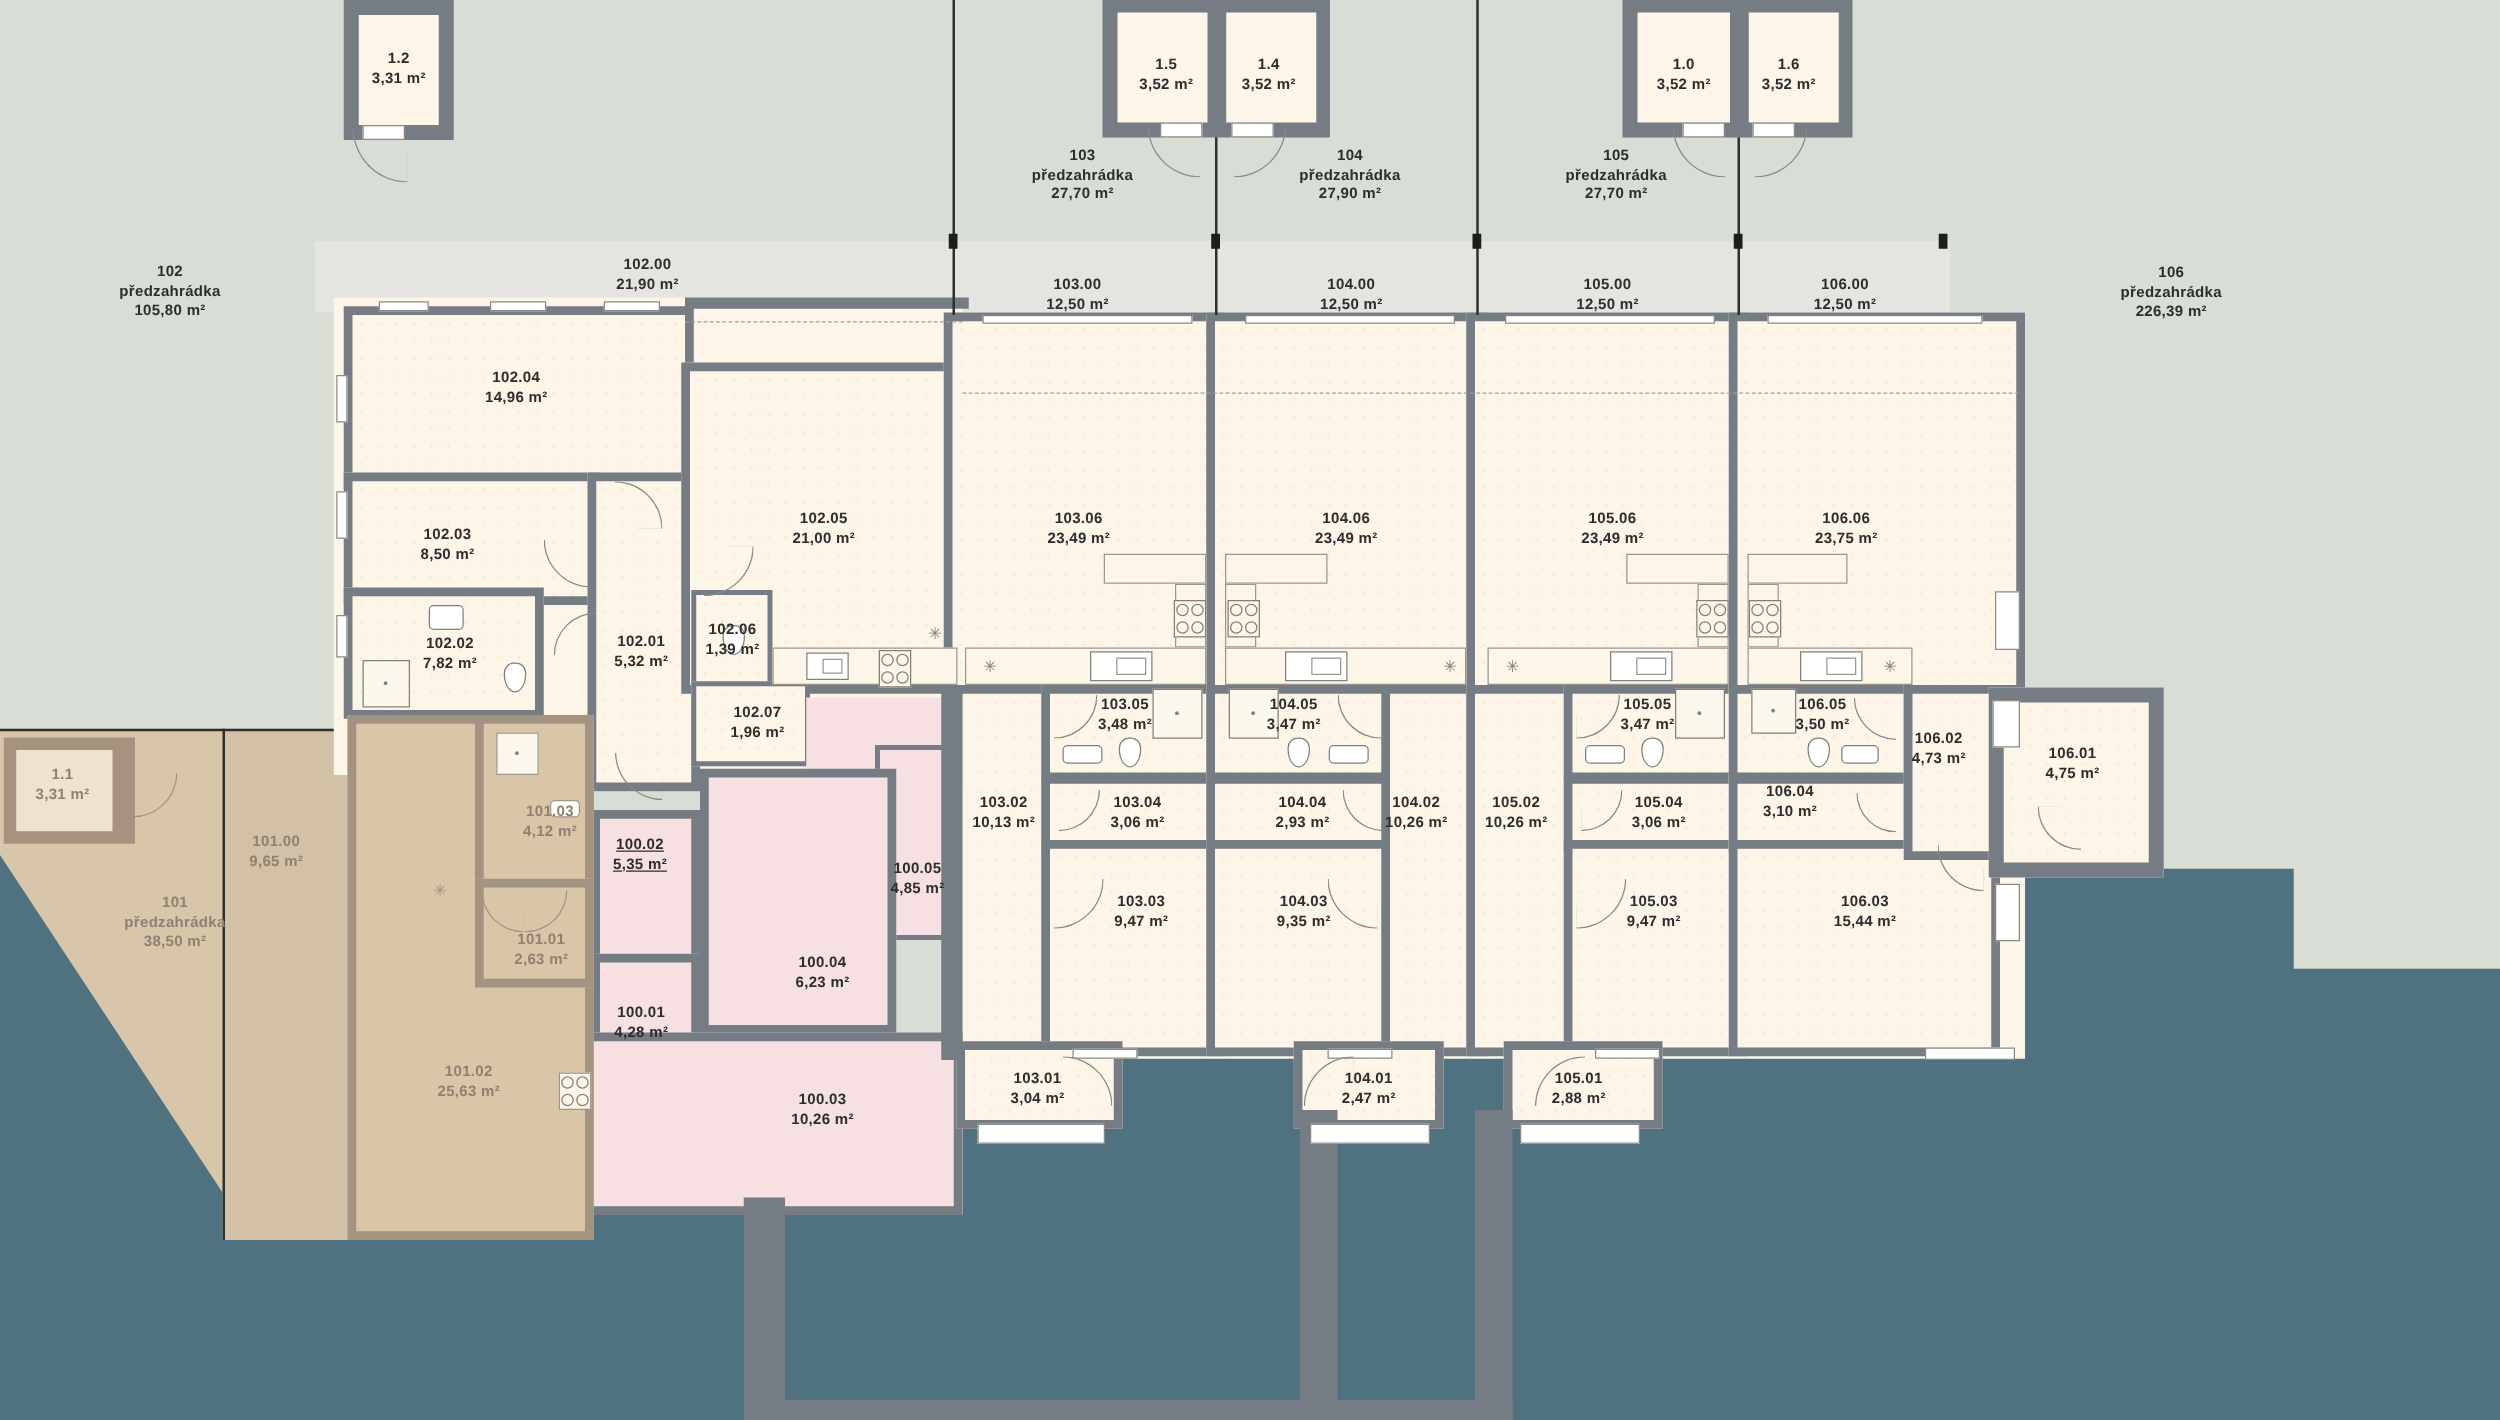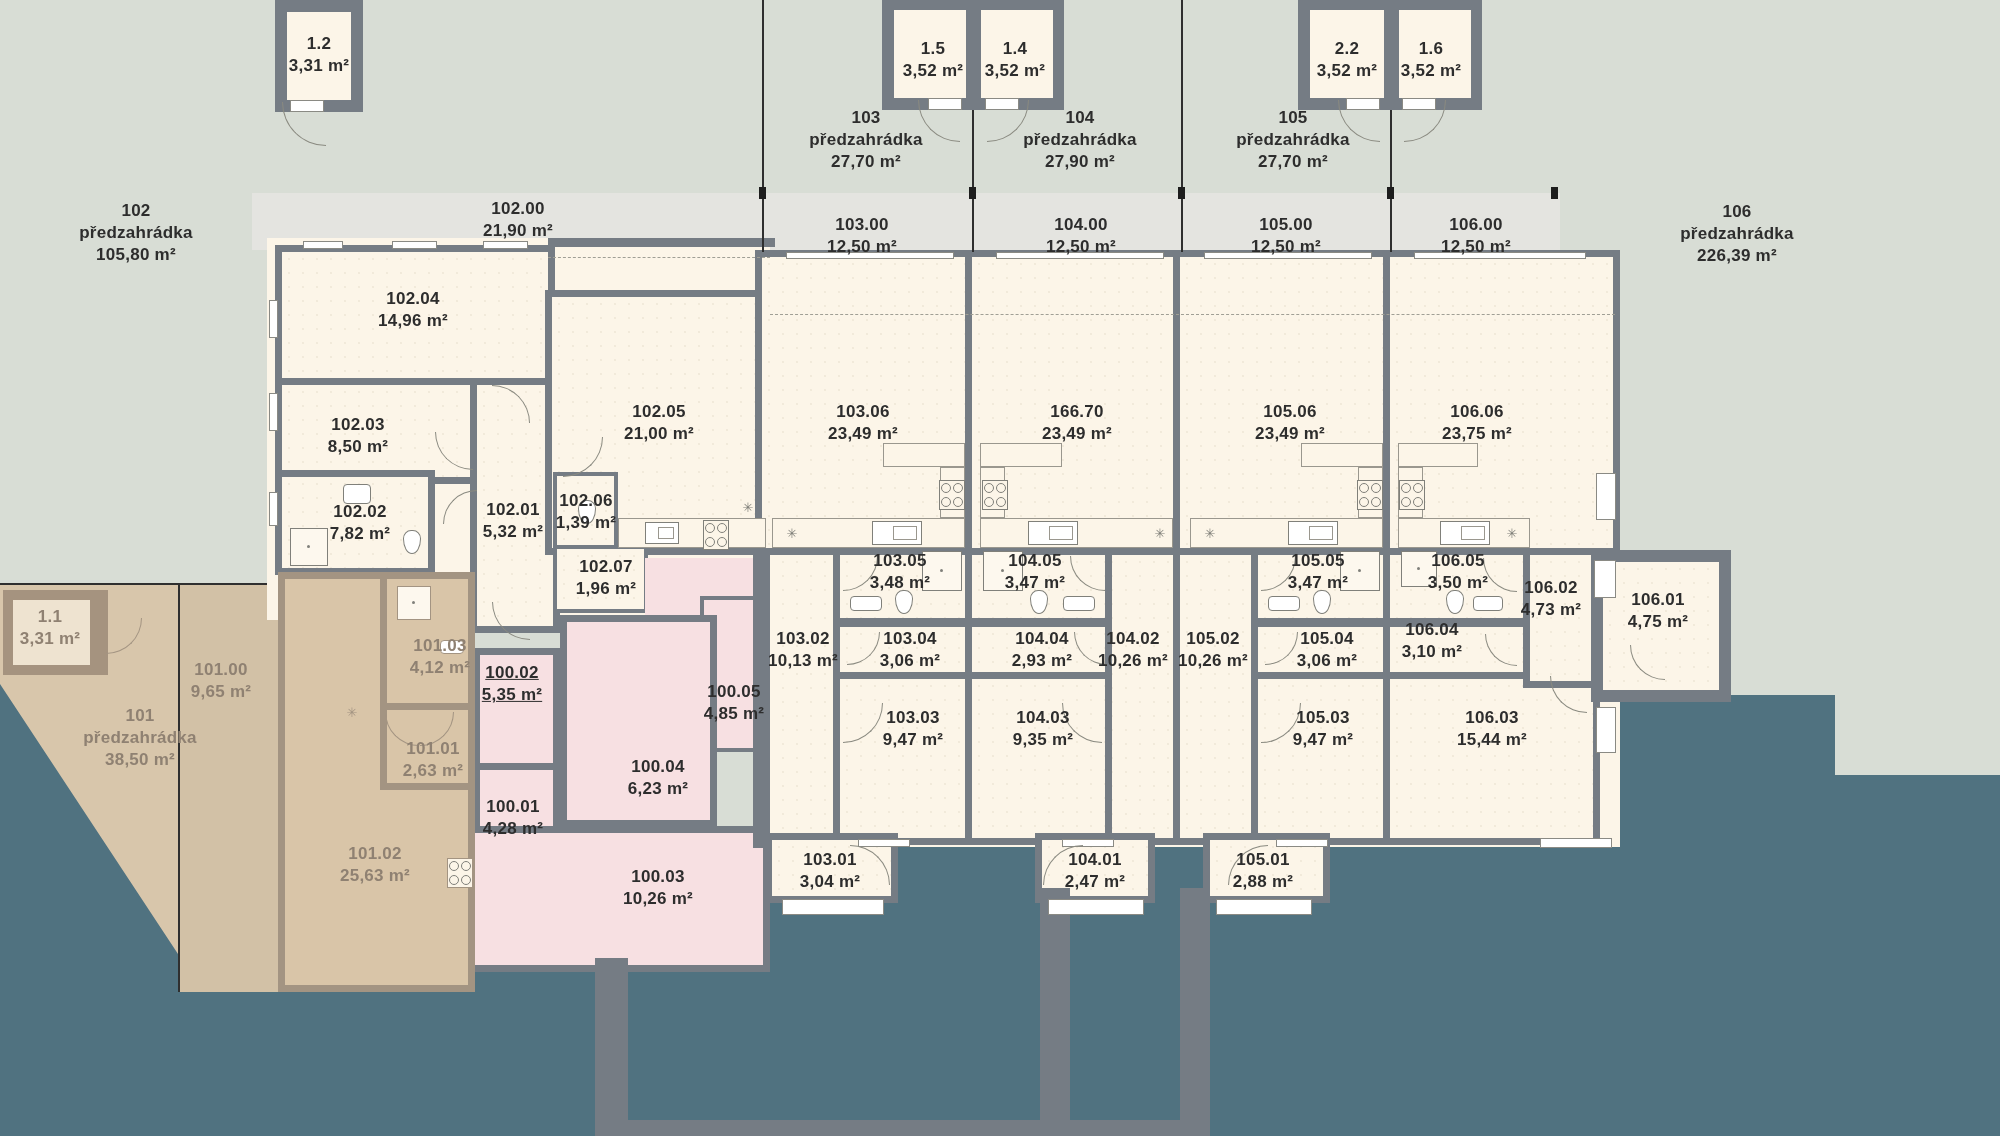--- a/index.html
+++ b/index.html
@@ -25,21 +25,21 @@
   .shower{position:absolute;background:#fdf8ee;border:1.5px solid #80807a;box-sizing:border-box;}
   .shower:after{content:"";position:absolute;left:45%;top:45%;width:3px;height:3px;background:#80807a;border-radius:50%;}
   .wc{position:absolute;width:16px;height:22px;background:#fff;border:1px solid #80807a;
       border-radius:45% 45% 50% 50%/35% 35% 62% 62%;}
   .basin{position:absolute;background:#fff;border:1px solid #80807a;border-radius:4px;box-sizing:border-box;}
   .arc{position:absolute;border:0 solid #8a8a80;box-sizing:border-box;}
   .arc.bl{border-left-width:1.5px;border-bottom-width:1.5px;border-radius:0 0 0 100%;}
   .arc.br{border-right-width:1.5px;border-bottom-width:1.5px;border-radius:0 0 100% 0;}
   .arc.tl{border-left-width:1.5px;border-top-width:1.5px;border-radius:100% 0 0 0;}
   .arc.tr{border-right-width:1.5px;border-top-width:1.5px;border-radius:0 100% 0 0;}
-  .lbl{position:absolute;transform:translate(-50%,-50%);text-align:center;font-size:17px;font-weight:700;
+  .lbl{position:absolute;transform:translate(-50%,-50%);text-align:center;font-size:12px;font-weight:700;
        line-height:1.3;color:#2d2d2d;white-space:nowrap;letter-spacing:.25px;z-index:60;}
   .lbl.muted{color:#8f8172;}
   .lamp{position:absolute;transform:translate(-50%,-50%);font-size:13px;color:#80807a;z-index:40;}
   .lamp.muted{color:#a39482;}
 </style>
 </head>
 <body>
 
 <div id="stage">
 
@@ -271,21 +271,21 @@
     </div>
     <div class="lbl" style="left: 933px; top: 60px;">
       <div>1.5</div>
       <div>3,52 m²</div>
     </div>
     <div class="lbl" style="left: 1015px; top: 60px;">
       <div>1.4</div>
       <div>3,52 m²</div>
     </div>
     <div class="lbl" style="left: 1347px; top: 60px;">
-      <div>2.2</div>
+      <div>1.0</div>
       <div>3,52 m²</div>
     </div>
     <div class="lbl" style="left: 1431px; top: 60px;">
       <div>1.6</div>
       <div>3,52 m²</div>
     </div>
     <div class="lbl muted" style="left: 50px; top: 628px;">
       <div>1.1</div>
       <div>3,31 m²</div>
     </div>
@@ -355,21 +355,21 @@
     </div>
     <div class="lbl" style="left: 803px; top: 650px;">
       <div>103.02</div>
       <div>10,13 m²</div>
     </div>
     <div class="lbl" style="left: 830px; top: 871px;">
       <div>103.01</div>
       <div>3,04 m²</div>
     </div>
     <div class="lbl" style="left: 1077px; top: 423px;">
-      <div>166.70</div>
+      <div>104.06</div>
       <div>23,49 m²</div>
     </div>
     <div class="lbl" style="left: 1035px; top: 572px;">
       <div>104.05</div>
       <div>3,47 m²</div>
     </div>
     <div class="lbl" style="left: 1042px; top: 650px;">
       <div>104.04</div>
       <div>2,93 m²</div>
     </div>

